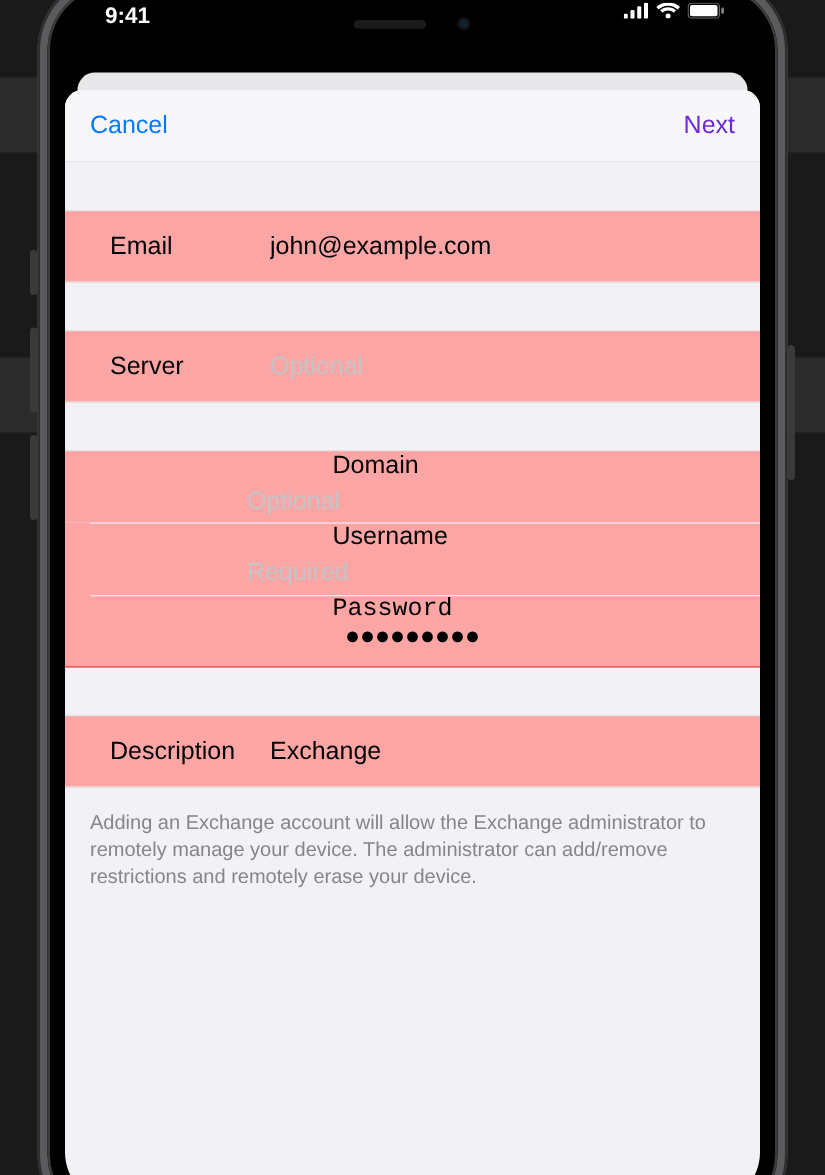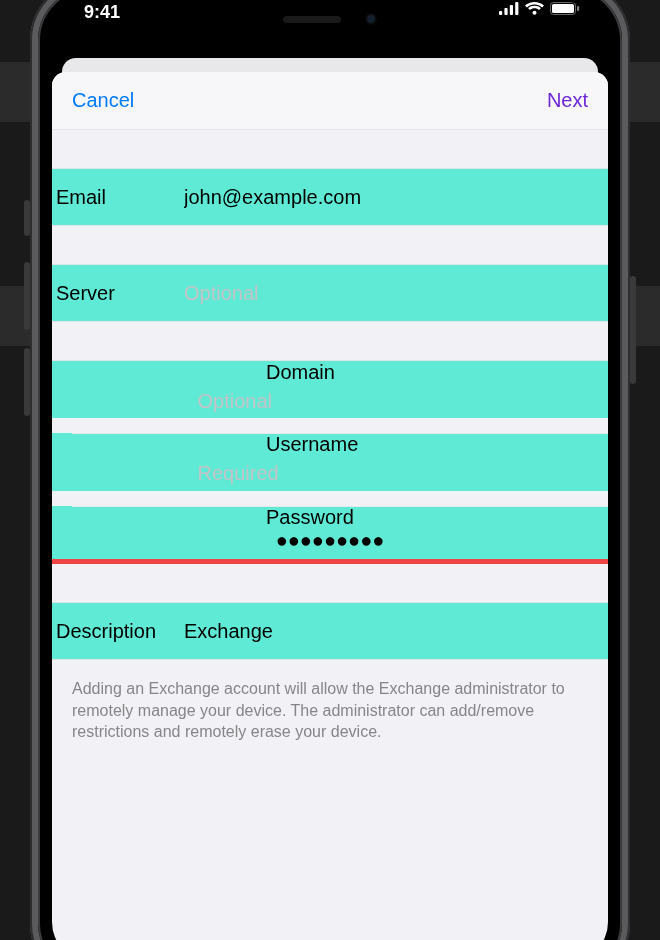--- a/index.html
+++ b/index.html
@@ -102,27 +102,27 @@
       justify-content: space-between;
       padding: 14px 20px;
       background: #f7f7f9;
       border-bottom: 1px solid #e6e6e8;
     }
     .nav .cancel { color: #007aff; font-size: 20px; }
     .nav .next { color: #6d28d9; font-size: 20px; }
 
     .group { margin-top: 38px; }
     .row {
-      background: #5eead4;
+      background: #fca5a5;
       border-top: 1px solid #e2e2e5;
       border-bottom: 1px solid #e2e2e5;
       min-height: 58px;
       display: flex;
       align-items: center;
-      padding: 0 4px;
+      padding: 0 36px;
       font-size: 20px;
     }
     .row + .row { border-top: none; }
     .fld-label { width: 128px; color: #000; flex-shrink: 0; }
     .fld-input {
       flex: 1;
       border: none;
       outline: none;
       font-size: 20px;
       color: #000;
@@ -131,22 +131,22 @@
     }
     .fld-input::placeholder { color: #c4c4c8; }
     .fld-value { color: #000; }
     .footer {
       padding: 18px 20px 24px;
       font-size: 16px;
       line-height: 1.35;
       color: #868689;
     }
     .multi .row { border-bottom: none; flex-direction: column; }
-    .multi .row:last-child { border-bottom: 5px solid #ef4444; }
-    .multi .row:not(:first-child) { border-top: none; position: relative; margin-top: 15px; }
+    .multi .row:last-child { border-bottom: 1px solid #ef4444; font-family: Liberation Mono, monospace; }
+    .multi .row:not(:first-child) { border-top: none; position: relative; }
     .multi .row:not(:first-child)::before {
       content: "";
       position: absolute;
       left: 20px; right: 0; top: 0;
       height: 1px; background: #e8e8ea;
     }
   </style>
 </head>
 <body>
 

